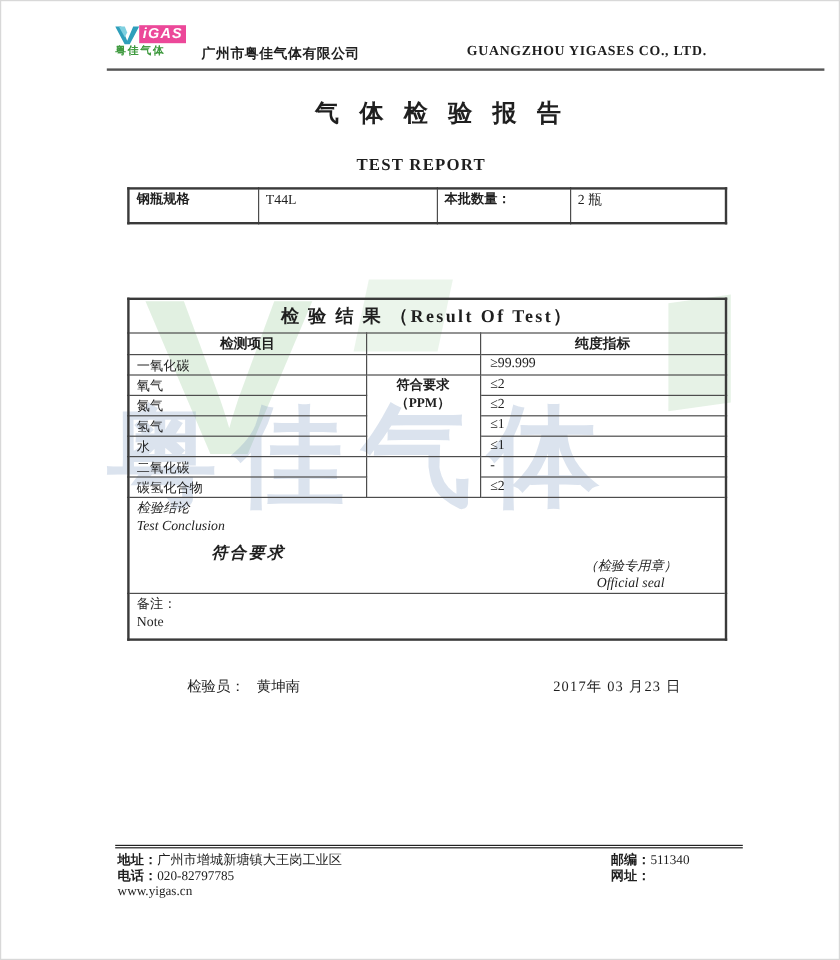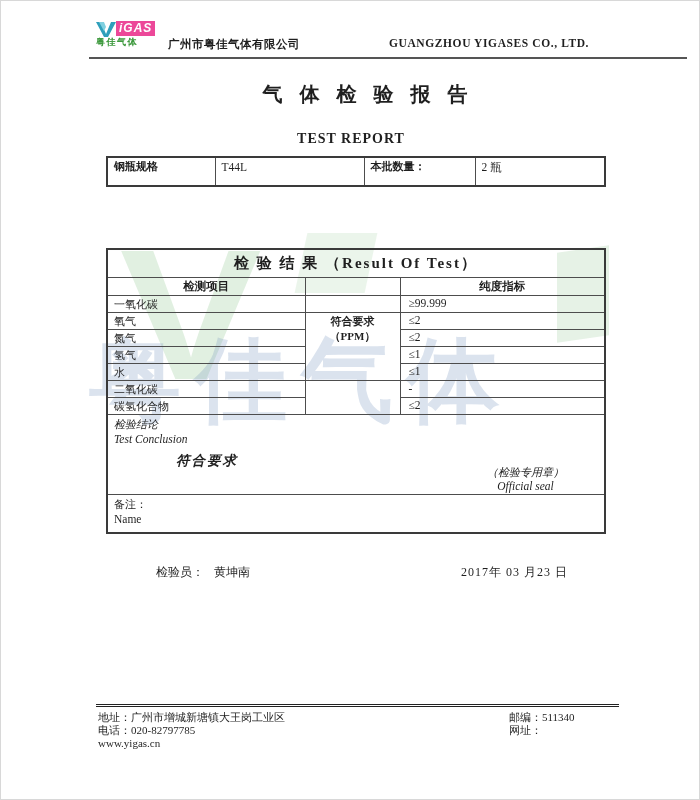--- a/index.html
+++ b/index.html
@@ -69,21 +69,21 @@
   .sig-row { position:absolute; left:0; top:563px; width:700px; font-size:12px; }
   .sig-left { position:absolute; left:155px; }
   .sig-name { margin-left:10px; }
   .sig-date { position:absolute; left:460px; letter-spacing:1px; }
 
   
   .ft-rule { position:absolute; left:95px; top:703px; width:523px; height:3px;
              border-top:1px solid #222; border-bottom:1px solid #222; }
   .ft-left { position:absolute; left:97px; top:710px; font-size:11px; line-height:13px; }
   .ft-right { position:absolute; left:508px; top:710px; font-size:11px; line-height:13px; }
-  .ft-lab { font-weight:normal; }
+  .ft-lab { font-weight:bold; }
   .ft-url { font-size:11px; }
 </style>
 </head>
 <body>
 
 <div class="page">
 
   <div class="wm wm-v">V</div>
   <div class="wm wm-block2"></div>
   <div class="wm wm-block1"></div>
@@ -189,21 +189,21 @@
           <div class="concl-val">符合要求</div>
           <div class="seal">
             <div class="seal-cn">（检验专用章）</div>
             <div class="seal-en">Official seal</div>
           </div>
         </td>
       </tr>
       <tr style="height:39px">
         <td colspan="3" class="rt-note">
           <div class="note-cn">备注：</div>
-          <div class="note-en">Name</div>
+          <div class="note-en">Note</div>
         </td>
       </tr>
     </tbody>
       </table>
 
     <div class="sig-row">
       <span class="sig-left">
         <span>检验员：</span><span class="sig-name">黄坤南</span>
       </span>
       <span class="sig-date">2017年 03 月23 日</span>

